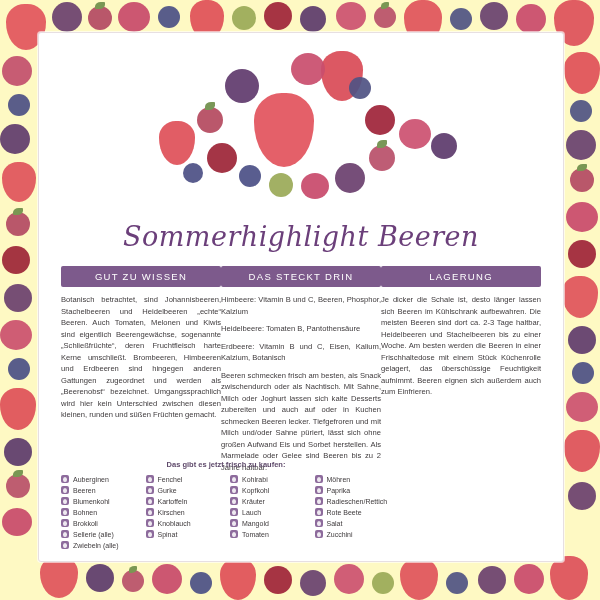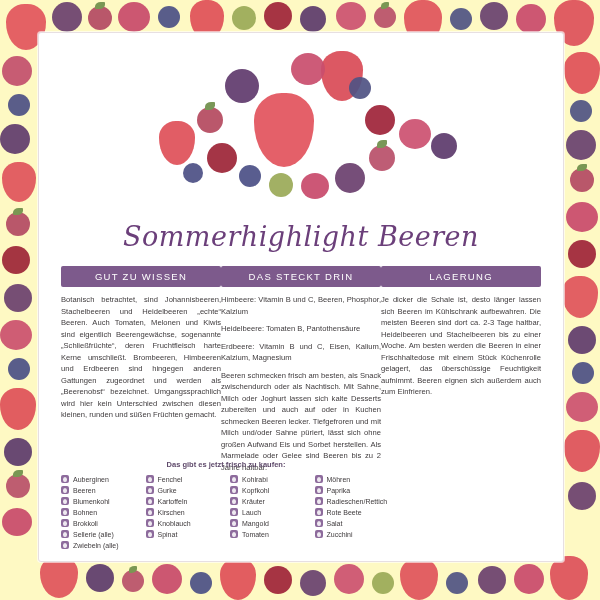--- a/index.html
+++ b/index.html
@@ -188,21 +188,21 @@
         <div class="body-text">
           <p>Botanisch betrachtet, sind Johannisbeeren, Stachelbeeren und Heidelbeeren „echte“ Beeren. Auch Tomaten, Melonen und Kiwis sind eigentlich Beerengewächse, sogenannte „Schließfrüchte“, deren Fruchtfleisch harte Kerne umschließt. Brombeeren, Himbeeren und Erdbeeren sind hingegen anderen Gattungen zugeordnet und werden als „Beerenobst“ bezeichnet. Umgangssprachlich wird hier kein Unterschied zwischen diesen kleinen, runden und süßen Früchten gemacht.</p>
         </div>
       </div>
 
       <div class="col">
         <div class="sect-head">DAS STECKT DRIN</div>
         <div class="body-text">
           <p>Himbeere: Vitamin B und C, Beeren, Phosphor, Kalzium</p>
           <p>Heidelbeere: Tomaten B, Pantothensäure</p>
-          <p>Erdbeere: Vitamin B und C, Eisen, Kalium, Kalzium, Magnesium</p>
+          <p>Erdbeere: Vitamin B und C, Eisen, Kalium, Kalzium, Botanisch</p>
         </div>
         <div class="body-text">
           <p>Beeren schmecken frisch am besten, als Snack zwischendurch oder als Nachtisch. Mit Sahne, Milch oder Joghurt lassen sich kalte Desserts zubereiten und auch auf oder in Kuchen schmecken Beeren lecker. Tiefgefroren und mit Milch und/oder Sahne püriert, lässt sich ohne großen Aufwand Eis und Sorbet herstellen. Als Marmelade oder Gelee sind Beeren bis zu 2 Jahre haltbar.</p>
         </div>
       </div>
 
       <div class="col">
         <div class="sect-head">LAGERUNG</div>
         <div class="body-text">
           <p>Je dicker die Schale ist, desto länger lassen sich Beeren im Kühlschrank aufbewahren. Die meisten Beeren sind dort ca. 2-3 Tage haltbar, Heidelbeeren und Stachelbeeren bis zu einer Woche. Am besten werden die Beeren in einer Frischhaltedose mit einem Stück Küchenrolle gelagert, das überschüssige Feuchtigkeit aufnimmt. Beeren eignen sich außerdem auch zum Einfrieren.</p>

